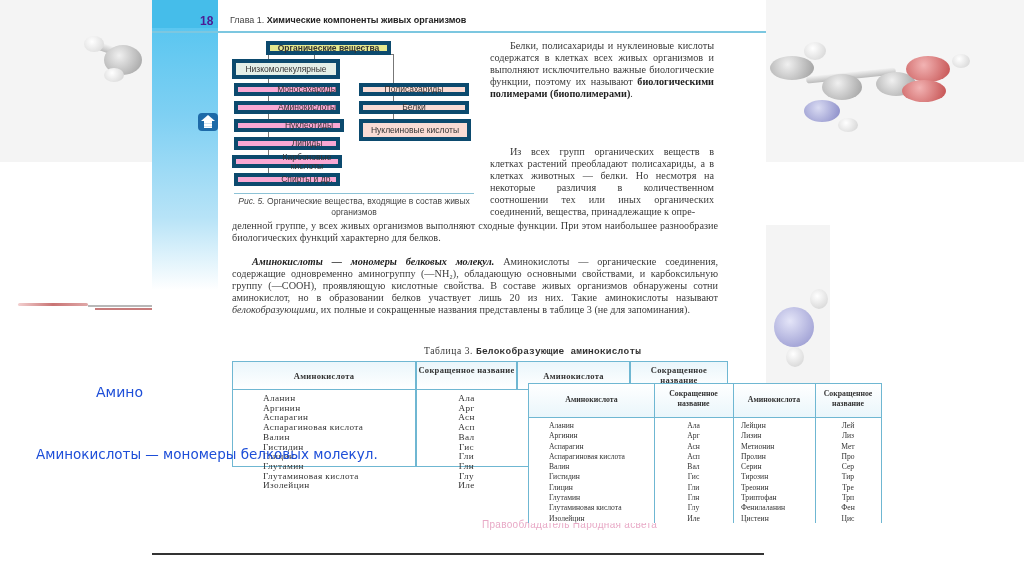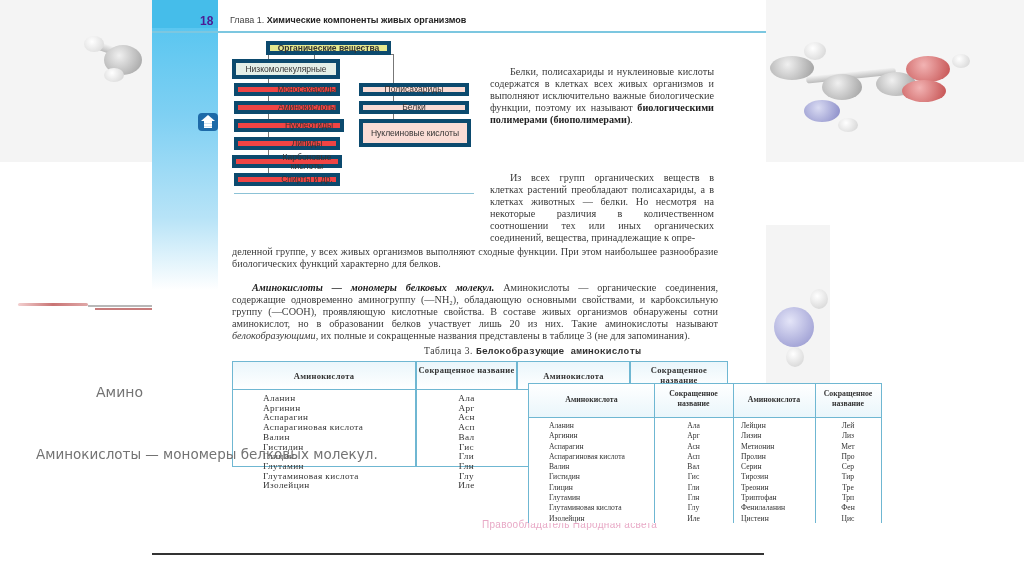--- a/index.html
+++ b/index.html
@@ -30,30 +30,30 @@
   .chapter b { color: #222; }
 
   .home-icon { position: absolute; left: 46px; top: 113px; width: 20px; height: 18px; background: #1d6aa8; border-radius: 4px; }
   .home-icon:before { content: ""; position: absolute; left: 3px; top: 2px; border-left: 7px solid transparent; border-right: 7px solid transparent; border-bottom: 6px solid #fff; }
   .home-icon:after { content: ""; position: absolute; left: 6px; top: 8px; width: 8px; height: 7px; background: repeating-linear-gradient(#fff 0 2px, #cfe1ee 2px 3px); }
 
   
   .dbox { position: absolute; border: 4px solid #0c4a6e; font-family: "Liberation Sans", sans-serif; font-size: 8.5px; text-align: center; color: #333; display: flex; align-items: center; justify-content: center; line-height: 1.05; }
   .dbox.top { background: #e6e98f; font-weight: bold; }
   .dbox.green { background: #e4efe8; }
-  .dbox.yellow { background: #ef4444; padding-left: 40px; }
+  .dbox.yellow { background: #f9a8d4; padding-left: 40px; }
   .dbox.pink { background: #fadcd5; }
   .vline { position: absolute; width: 1px; background: #777; }
   .hline { position: absolute; height: 1px; background: #777; }
   .cap-rule { position: absolute; left: 82px; top: 193px; width: 240px; height: 1px; background: #8cc2d6; }
   .caption { position: absolute; left: 82px; top: 196px; width: 240px; font-family: "Liberation Sans", sans-serif; font-size: 8.5px; text-align: center; color: #444; line-height: 1.25; }
   .caption i { font-style: italic; }
 
   
-  .para { position: absolute; font-size: 10.2px; line-height: 12.1px; color: #3a3a3a; text-align: justify; margin-top: 26px; }
+  .para { position: absolute; font-size: 10.2px; line-height: 12.1px; color: #3a3a3a; text-align: justify; }
   .para b { color: #222; }
   .indent { text-indent: 20px; }
 
   .table-title { position: absolute; left: 272px; top: 346px; font-size: 9.5px; letter-spacing: 0.6px; color: #333; white-space: nowrap; }
   .table-title b { letter-spacing: 0.2px; font-family: Liberation Mono, monospace; }
 
   
   .tbl-big { position: absolute; left: 80px; top: 361px; width: 496px; height: 106px; border: 1.5px solid #6fb7d2; }
   .tbl-big .hd { position: absolute; top: 0; height: 28px; border-bottom: 1.5px solid #6fb7d2; background: linear-gradient(#eaf6fb, #ffffff); }
   .tbl-big .col-sep { position: absolute; top: 0; bottom: 0; width: 1.5px; background: #6fb7d2; }
@@ -64,21 +64,21 @@
   .tbl-small { position: absolute; left: 528px; top: 383px; width: 354px; height: 140px; background: #fff; border: 1.5px solid #6fb7d2; border-bottom: none; }
   .tbl-small .hd { position: absolute; left: 0; right: 0; top: 0; height: 34px; border-bottom: 1.5px solid #6fb7d2; background: linear-gradient(#ffffff, #eaf6fb); }
   .tbl-small .col-sep { position: absolute; top: 0; bottom: 0; width: 1px; background: #6fb7d2; }
   .tbl-small .th { font-size: 7.8px; letter-spacing: 0; line-height: 10px; }
   .tbl-small .cell-list { font-size: 7.6px; line-height: 10.3px; letter-spacing: 0; }
 
   .copyright { position: absolute; left: 330px; top: 519px; font-family: "Liberation Sans", sans-serif; font-size: 10px; color: #e8a9c6; letter-spacing: 0.3px; white-space: nowrap; }
   .bottom-rule { position: absolute; left: 152px; top: 553px; width: 612px; height: 1.5px; background: #333; }
 
   
-  .slide-text { position: absolute; font-family: "DejaVu Sans", sans-serif; color: #737373; white-space: nowrap; }
+  .slide-text { position: absolute; font-family: "DejaVu Sans", sans-serif; color: #1d4ed8; white-space: nowrap; }
   .slide-title { left: 96px; top: 384px; font-size: 14px; }
   .slide-sub { left: 36px; top: 446px; font-size: 13.5px; }
 </style>
 </head>
 <body>
 
 <div class="bg-panel-left">
   <div class="bond" style="left:92px;top:44px;width:26px;height:8px;transform:rotate(20deg);"></div>
   <div class="mol" style="left:84px;top:36px;width:20px;height:16px;background:radial-gradient(circle at 40% 35%,#fff,#d4d4d4);"></div>
   <div class="mol" style="left:104px;top:45px;width:38px;height:30px;background:radial-gradient(circle at 40% 35%,#f0f0f0,#9a9a9a);"></div>
@@ -126,23 +126,24 @@
   <div class="dbox green" style="left:80px;top:59px;width:108px;height:20px;">Низкомолекулярные</div>
   <div class="dbox yellow" style="left:82px;top:83px;width:106px;height:13px;">Моносахариды</div>
   <div class="dbox yellow" style="left:82px;top:101px;width:106px;height:13px;">Аминокислоты</div>
   <div class="dbox yellow" style="left:82px;top:119px;width:110px;height:13px;">Нуклеотиды</div>
   <div class="dbox yellow" style="left:82px;top:137px;width:106px;height:13px;">Липиды</div>
   <div class="dbox yellow" style="left:80px;top:155px;width:110px;height:13px;">Карбоновые кислоты</div>
   <div class="dbox yellow" style="left:82px;top:173px;width:106px;height:13px;">Спирты и др.</div>
 
   <div class="dbox pink" style="left:207px;top:83px;width:110px;height:13px;">Полисахариды</div>
   <div class="dbox pink" style="left:207px;top:101px;width:110px;height:13px;">Белки</div>
-  <div class="dbox pink" style="left:207px;top:119px;width:112px;height:28px;">Нуклеиновые кислоты</div>
+  <div class="dbox pink" style="left:207px;top:119px;width:112px;height:22px;">Нуклеиновые кислоты</div>
 
   <div class="cap-rule"></div>
+  <div class="caption"><i>Рис. 5.</i><span> Органические вещества, входящие в состав живых организмов</span></div>
 
   <div class="para indent" style="left:338px;top:40px;width:224px;"><span>Белки, полисахариды и нуклеиновые кислоты содержатся в клетках всех живых организмов и выполняют исключительно важные биологические функции, поэтому их называют </span><b>биологическими полимерами (биополимерами)</b><span>.</span></div>
   <div class="para indent" style="left:338px;top:146px;width:224px;">Из всех групп органических веществ в клетках растений преобладают полисахариды, а в клетках животных — белки. Но несмотря на некоторые различия в количественном соотношении тех или иных органических соединений, вещества, принадлежащие к опре-</div>
 
   <div class="para" style="left:80px;top:220px;width:486px;">деленной группе, у всех живых организмов выполняют сходные функции. При этом наибольшее разнообразие биологических функций характерно для белков.</div>
   <div class="para indent" style="left:80px;top:256px;width:486px;"><b><i>Аминокислоты — мономеры белковых молекул.</i></b><span> Аминокислоты — органические соединения, содержащие одновременно аминогруппу (—NH₂), обладающую основными свойствами, и карбоксильную группу (—COOH), проявляющую кислотные свойства. В составе живых организмов обнаружены сотни аминокислот, но в образовании белков участвует лишь 20 из них. Такие аминокислоты называют </span><i>белокобразующими</i><span>, их полные и сокращенные названия представлены в таблице 3 (не для запоминания).</span></div>
 
   <div class="table-title"><span>Таблица 3. </span><b>Белокобразующие аминокислоты</b></div>
 
   <div class="tbl-big">

